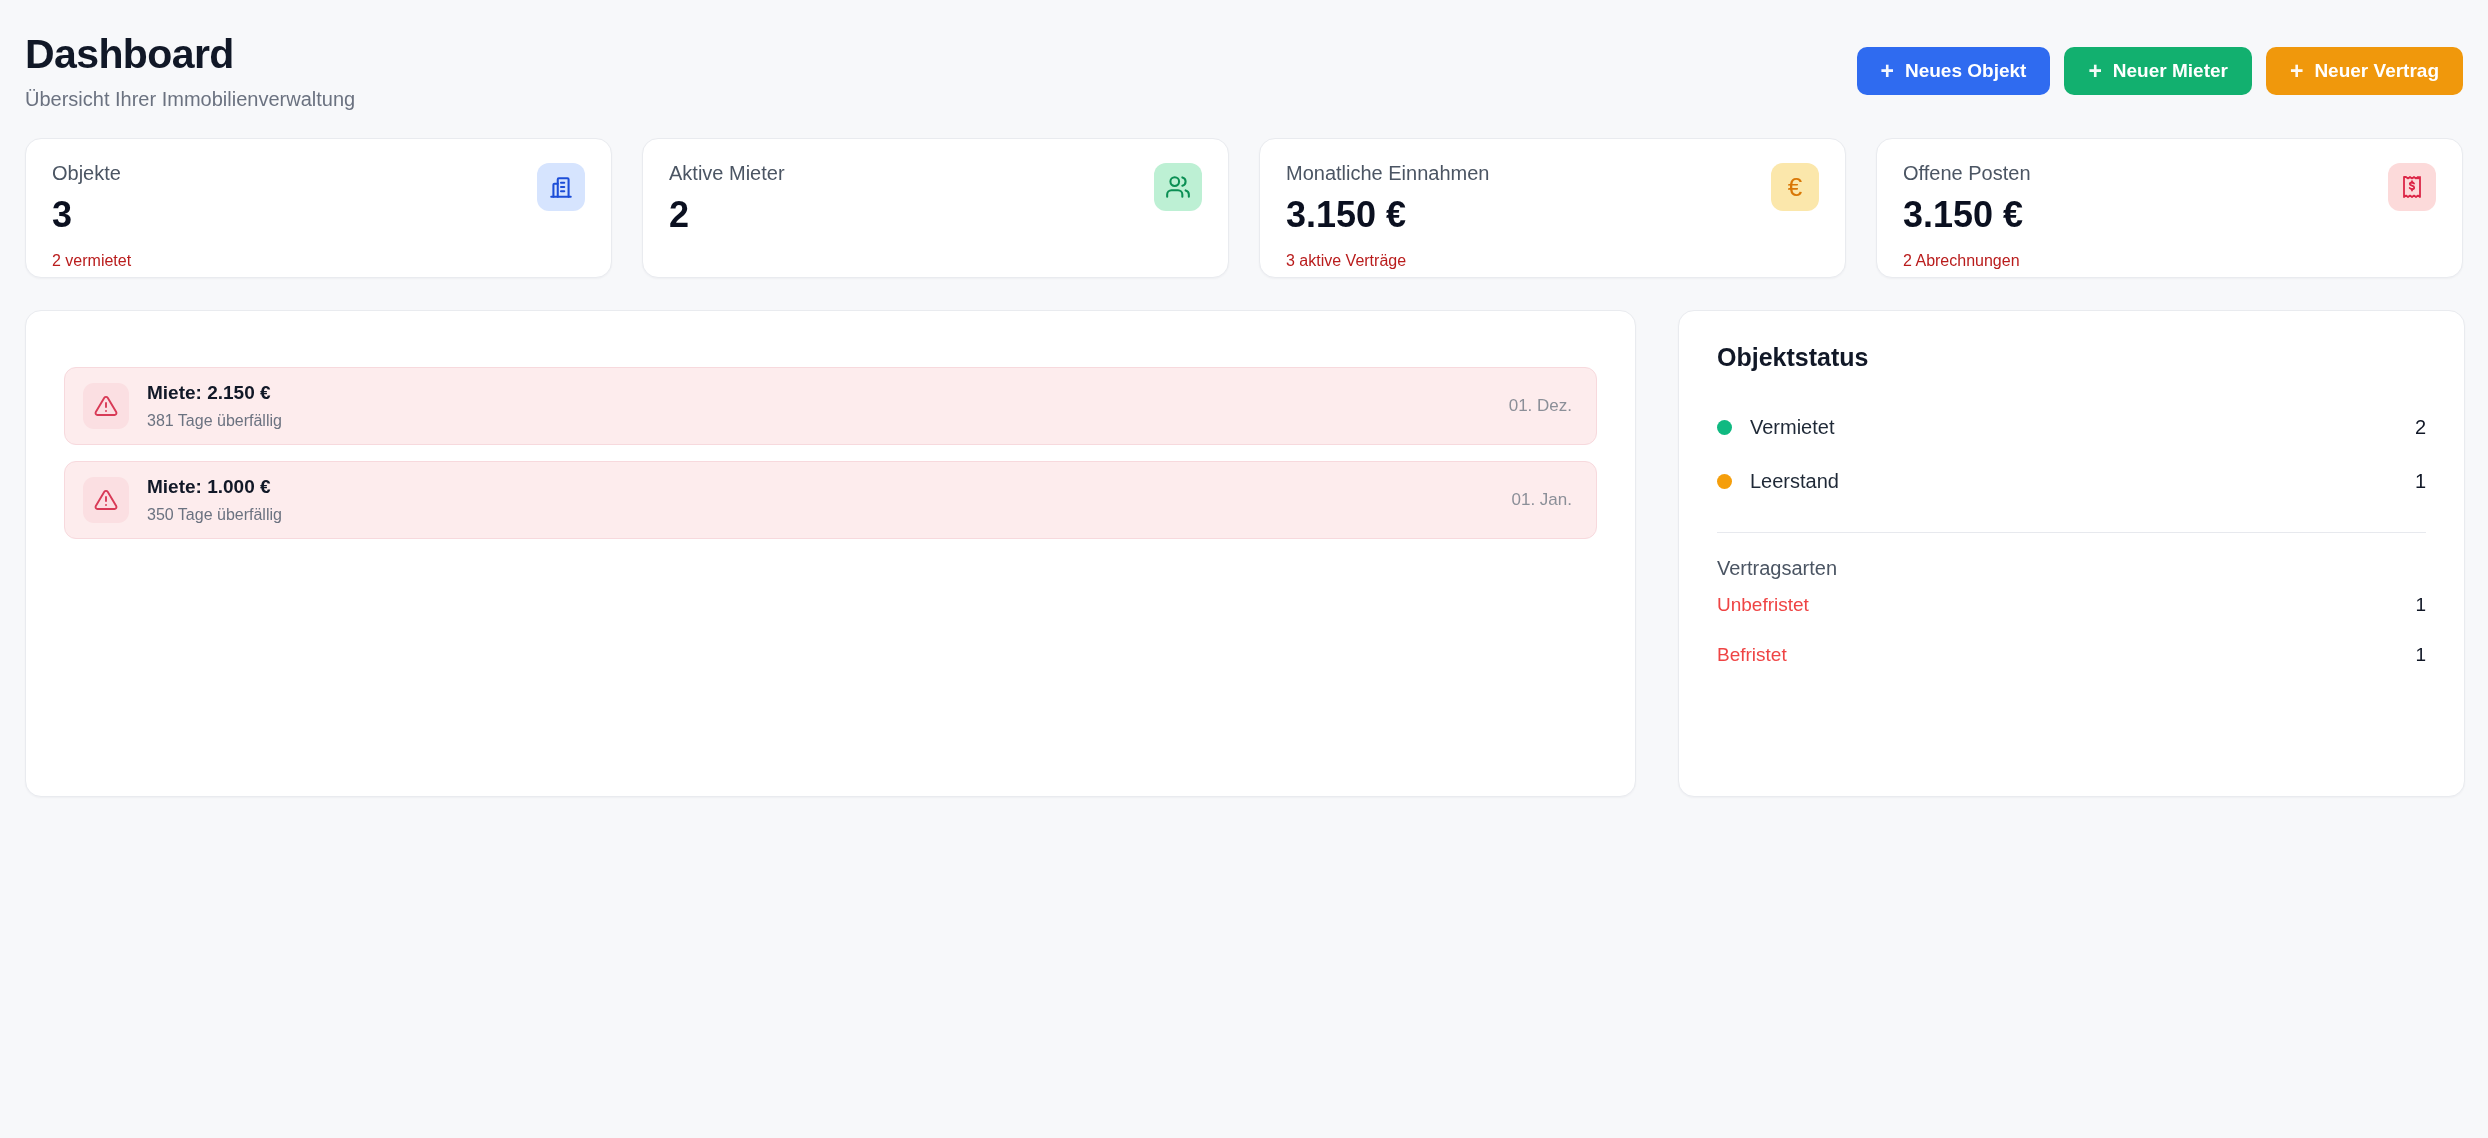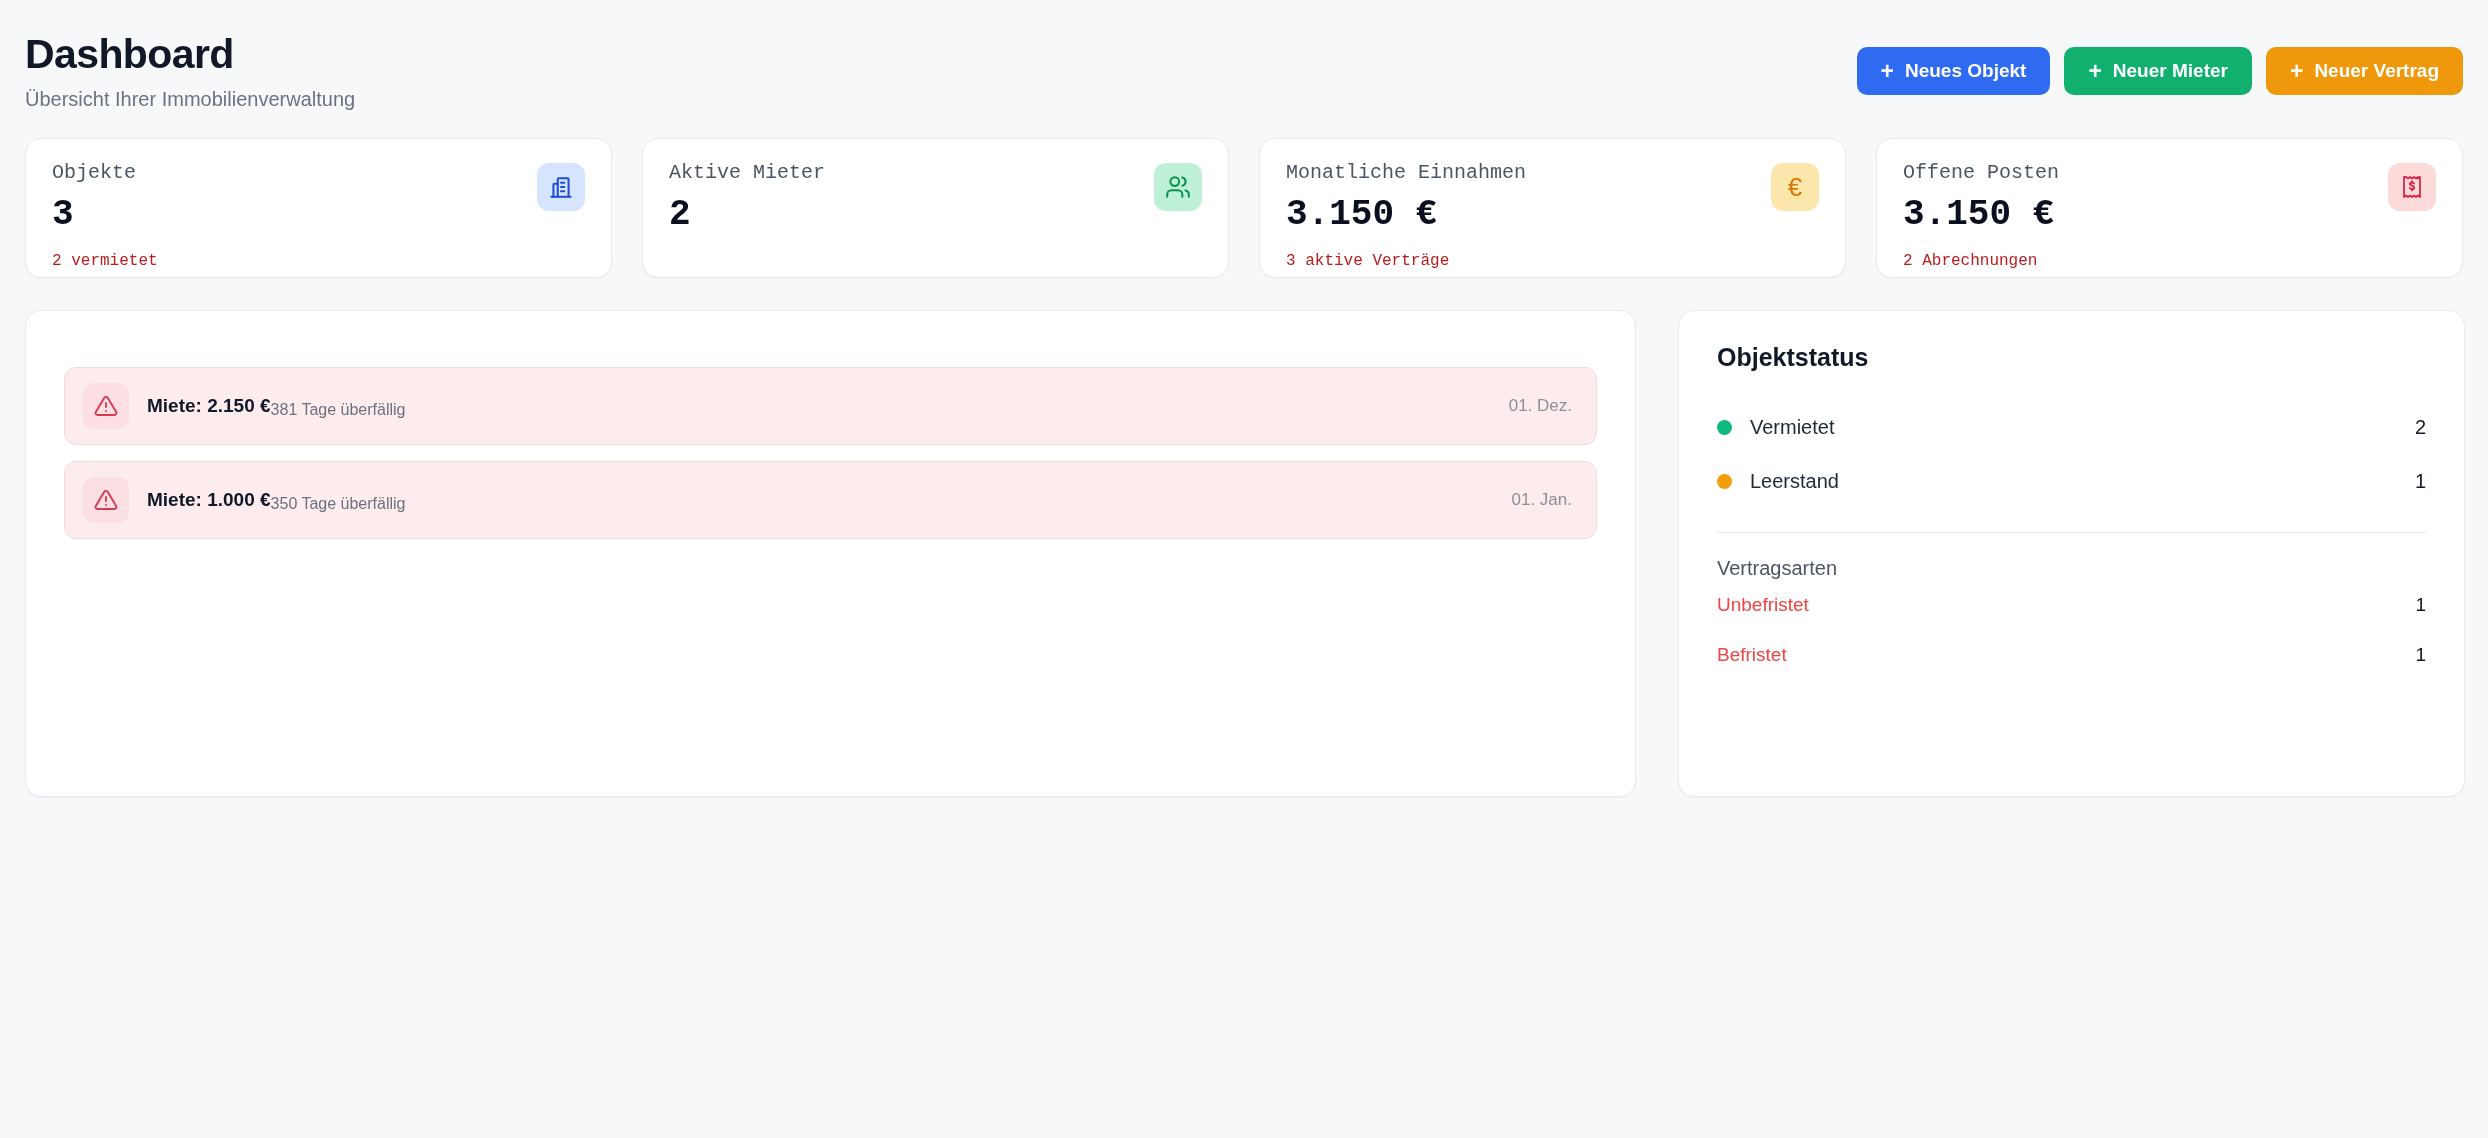--- a/index.html
+++ b/index.html
@@ -83,21 +83,21 @@
     background: #ffffff;
     border: 1px solid #e9ebef;
     border-radius: 16px;
     height: 140px;
     padding: 22px 26px 0 26px;
     display: flex;
     justify-content: space-between;
     align-items: flex-start;
     box-shadow: 0 1px 2px rgba(16,24,40,0.04);
   }
-  .stat-texts { display: flex; flex-direction: column; font-family: Liberation Mono, monospace; }
+  .stat-texts { display: flex; flex-direction: column; }
   .stat-label {
     font-size: 20px;
     color: #4b5563;
     line-height: 1.2;
   }
   .stat-value {
     font-size: 36px;
     font-weight: bold;
     color: #0b1020;
     margin-top: 11px;
@@ -166,21 +166,21 @@
   .event-badge {
     width: 46px;
     height: 46px;
     border-radius: 11px;
     background: #fbdfe2;
     display: flex;
     align-items: center;
     justify-content: center;
     flex: none;
   }
-  .event-texts { margin-left: 18px; display: flex; flex-direction: row; align-items: center; }
+  .event-texts { margin-left: 18px; display: flex; flex-direction: column; }
   .event-title {
     font-size: 19px;
     font-weight: bold;
     color: #111827;
     line-height: 1.2;
   }
   .event-sub {
     font-size: 16px;
     color: #6b7280;
     margin-top: 7px;

